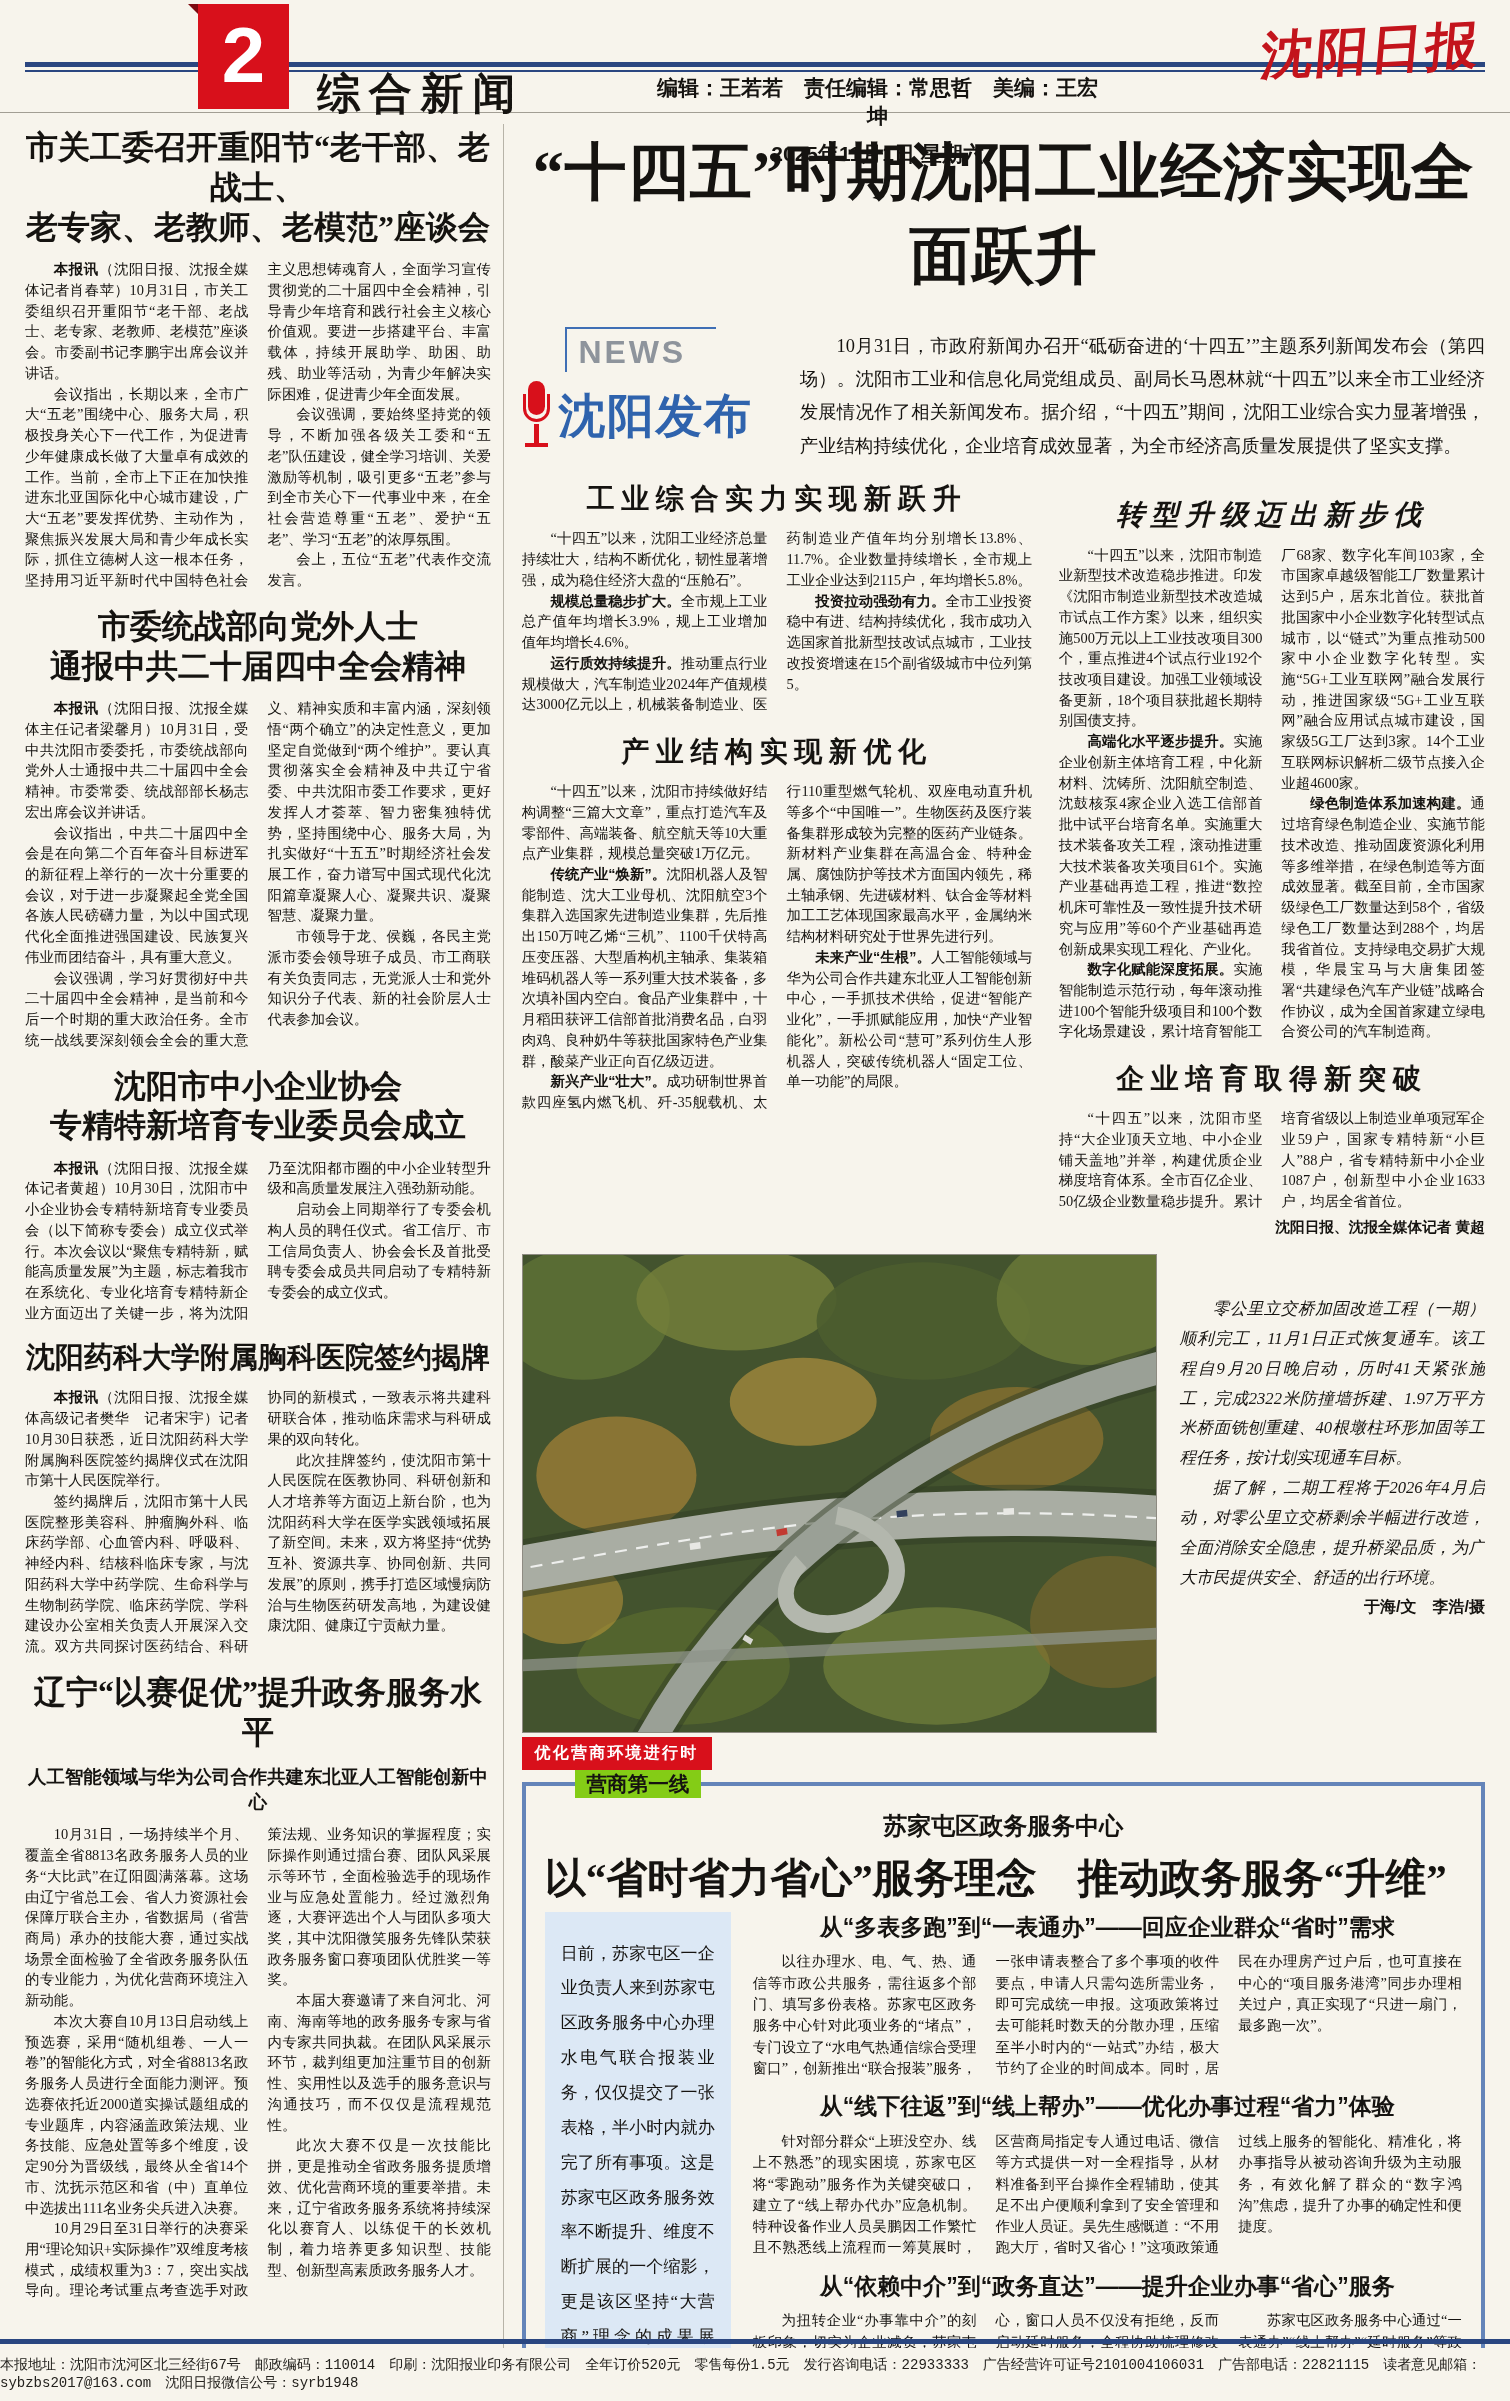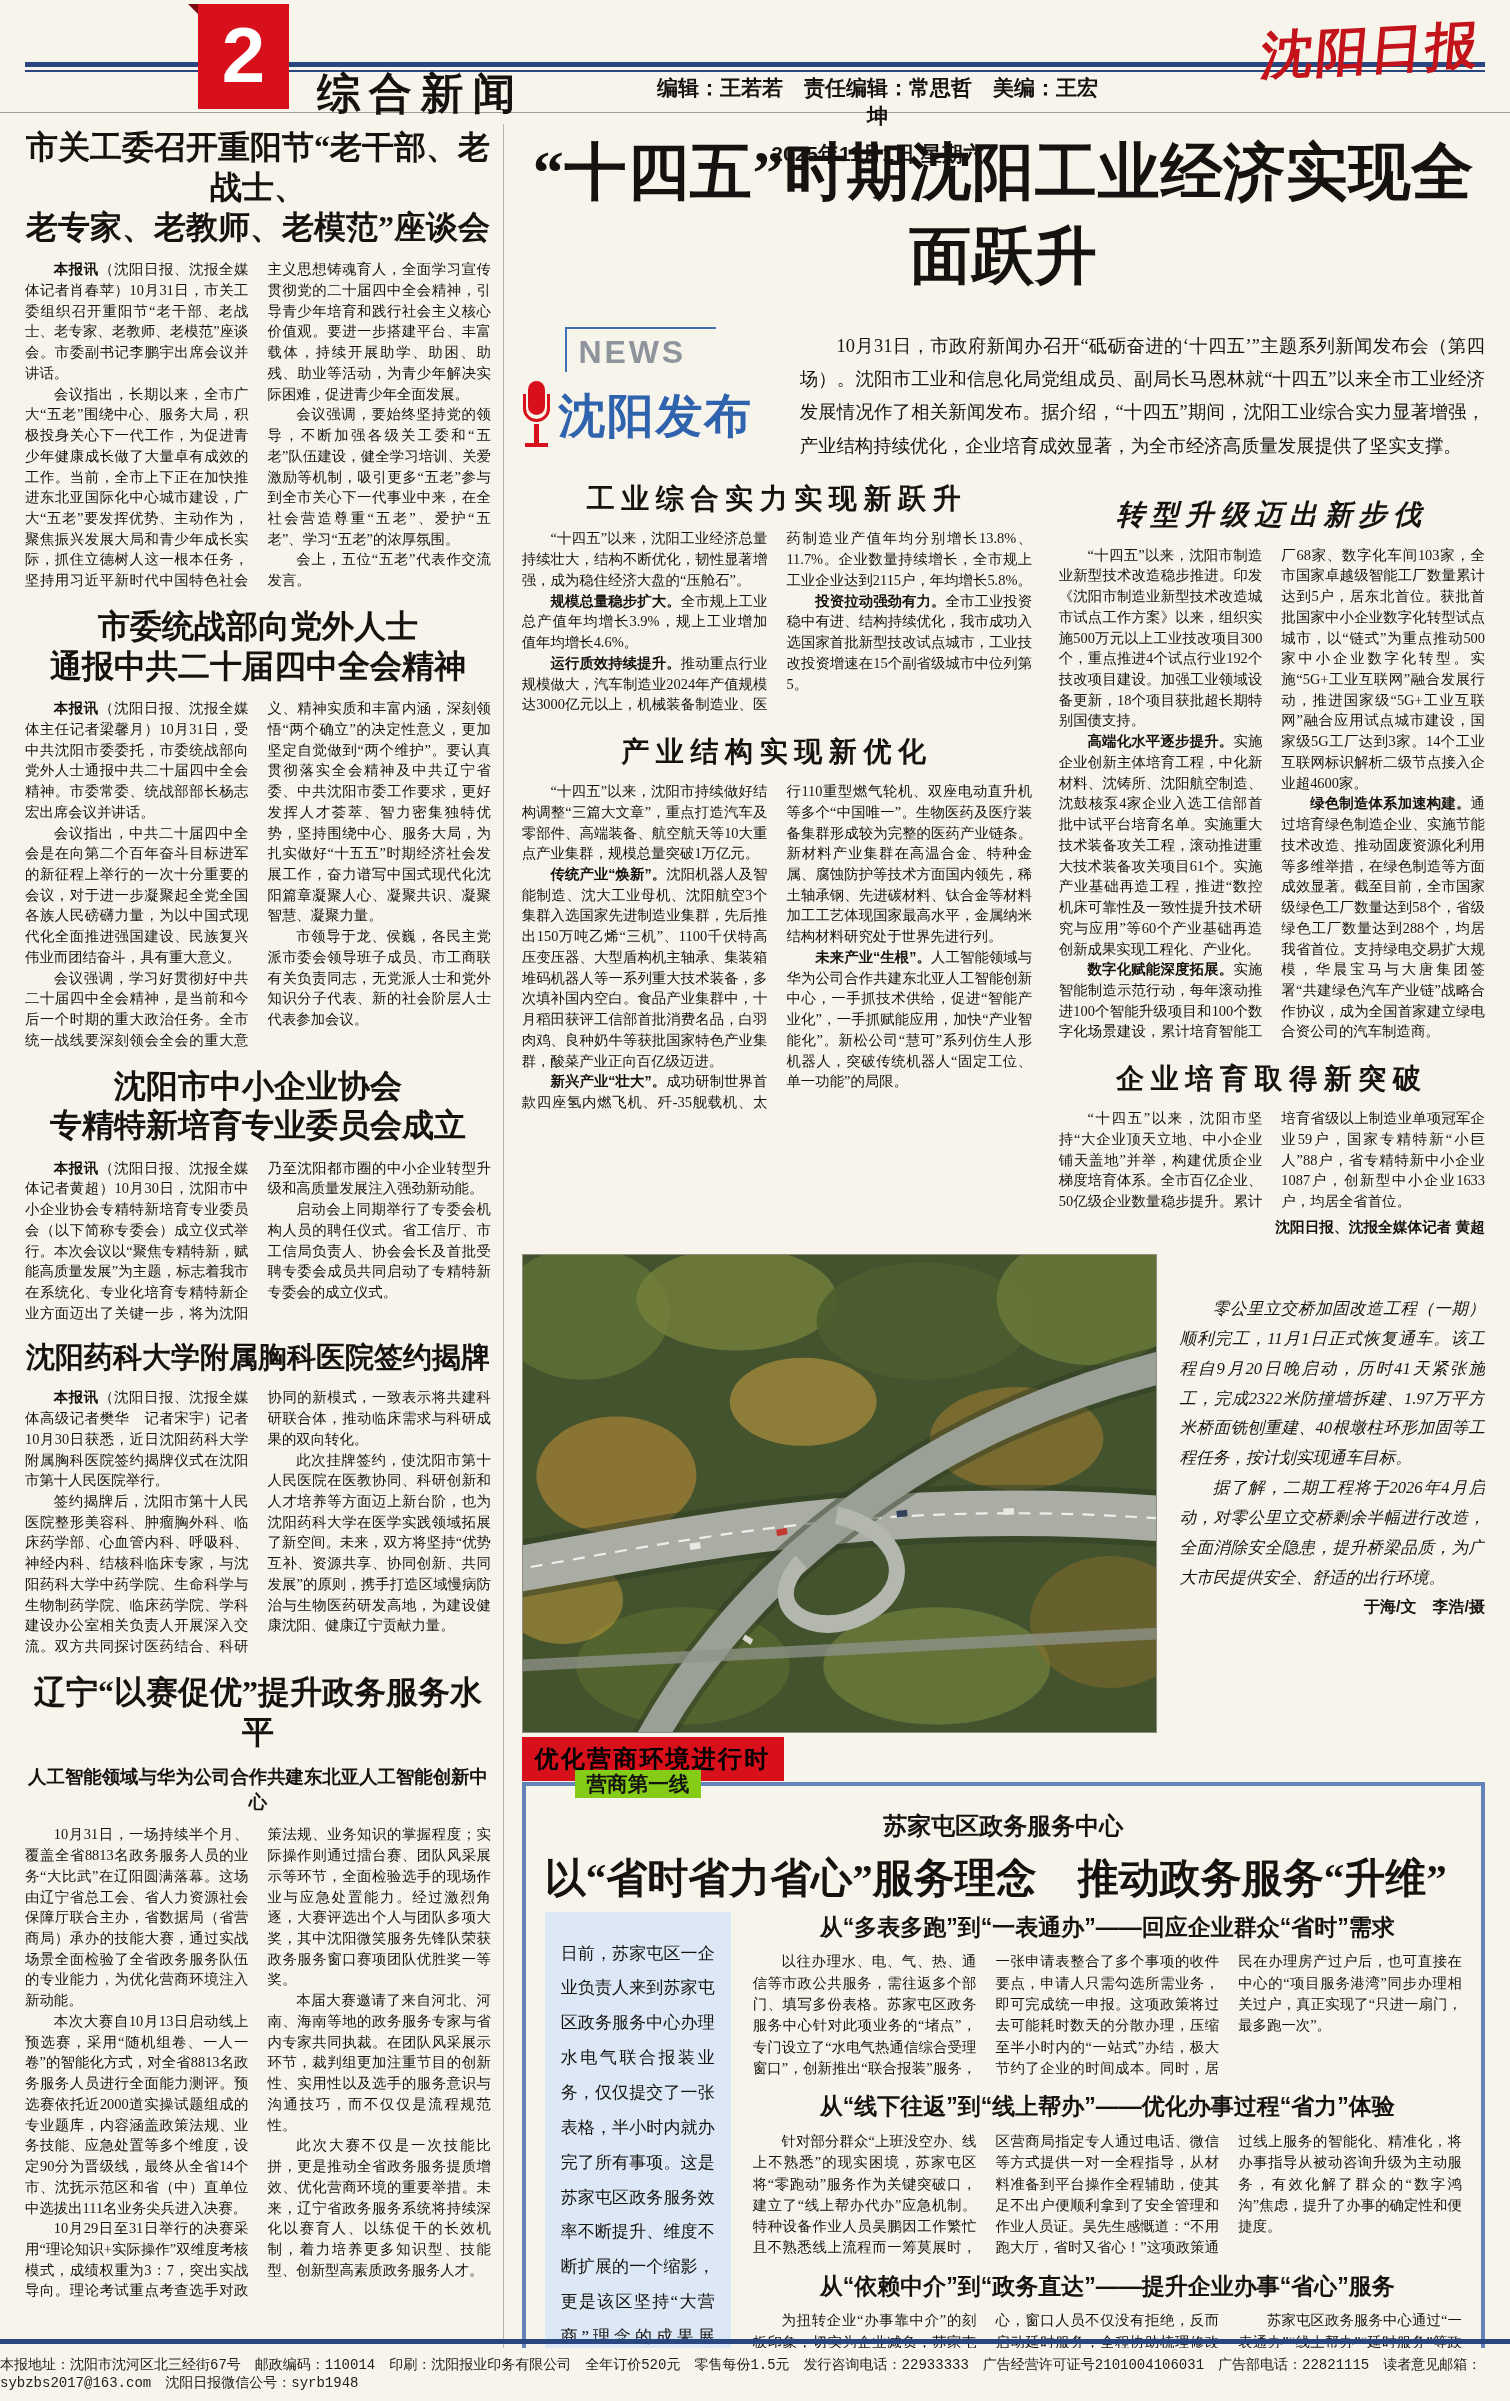--- a/index.html
+++ b/index.html
@@ -63,22 +63,22 @@
   
   .photo-row { display:flex; gap:22px; margin-top:17.7px; height:479px; }
   .photo { width:66%; height:100%; border:0.7px solid #8e8b82; background:#44552f; flex:none; }
   .photo svg { display:block; width:100%; height:100%; }
   .bridge { flex:1; padding-top:19px; }
   .bridge-title div { font-size:30px; font-weight:bold; text-align:center; line-height:1.35; }
   .bridge-body { margin-top:20.6px; font-size:16.6px; line-height:1.8; font-style:italic; text-align:justify; }
   .bridge .sign { font-size:16px; margin-top:4.4px; }
   
   .biz-box { position:relative; border:4.4px solid #6484b9; margin-top:49px; padding:22px 19px 17.7px; }
-  .badge { position:absolute; top:-49px; left:-4.4px; background:#d8101b; color:#000000;
-    font-size:24px; font-weight:bold; padding:5.9px 13.3px; letter-spacing:2.2px;
+  .badge { position:absolute; top:-49px; left:-4.4px; background:#d8101b; color:#ffffff;
+    font-size:16px; font-weight:bold; padding:5.9px 13.3px; letter-spacing:2.2px;
     font-family:"Liberation Sans","DejaVu Sans",sans-serif; }
   .tab { position:absolute; top:-16px; left:49px; background:#84cc16; padding:0 11.8px;
     font-size:20.6px; font-weight:bold; font-family:"Liberation Sans","DejaVu Sans",sans-serif; }
   .kicker { text-align:center; font-size:24px; font-weight:bold; margin-top:1.5px;
     font-family:"Liberation Sans","DejaVu Sans",sans-serif; }
   .box-title { font-size:41px; font-weight:bold; margin:8.8px 0 5.9px; }
   .box-row { display:flex; gap:22px; margin-top:4.4px; }
   .box-side { width:186px; flex:none; background:#dce8f5; padding:25px 16px; font-size:17px;
     line-height:2.05; text-align:justify; }
   .box-main { flex:1; }

